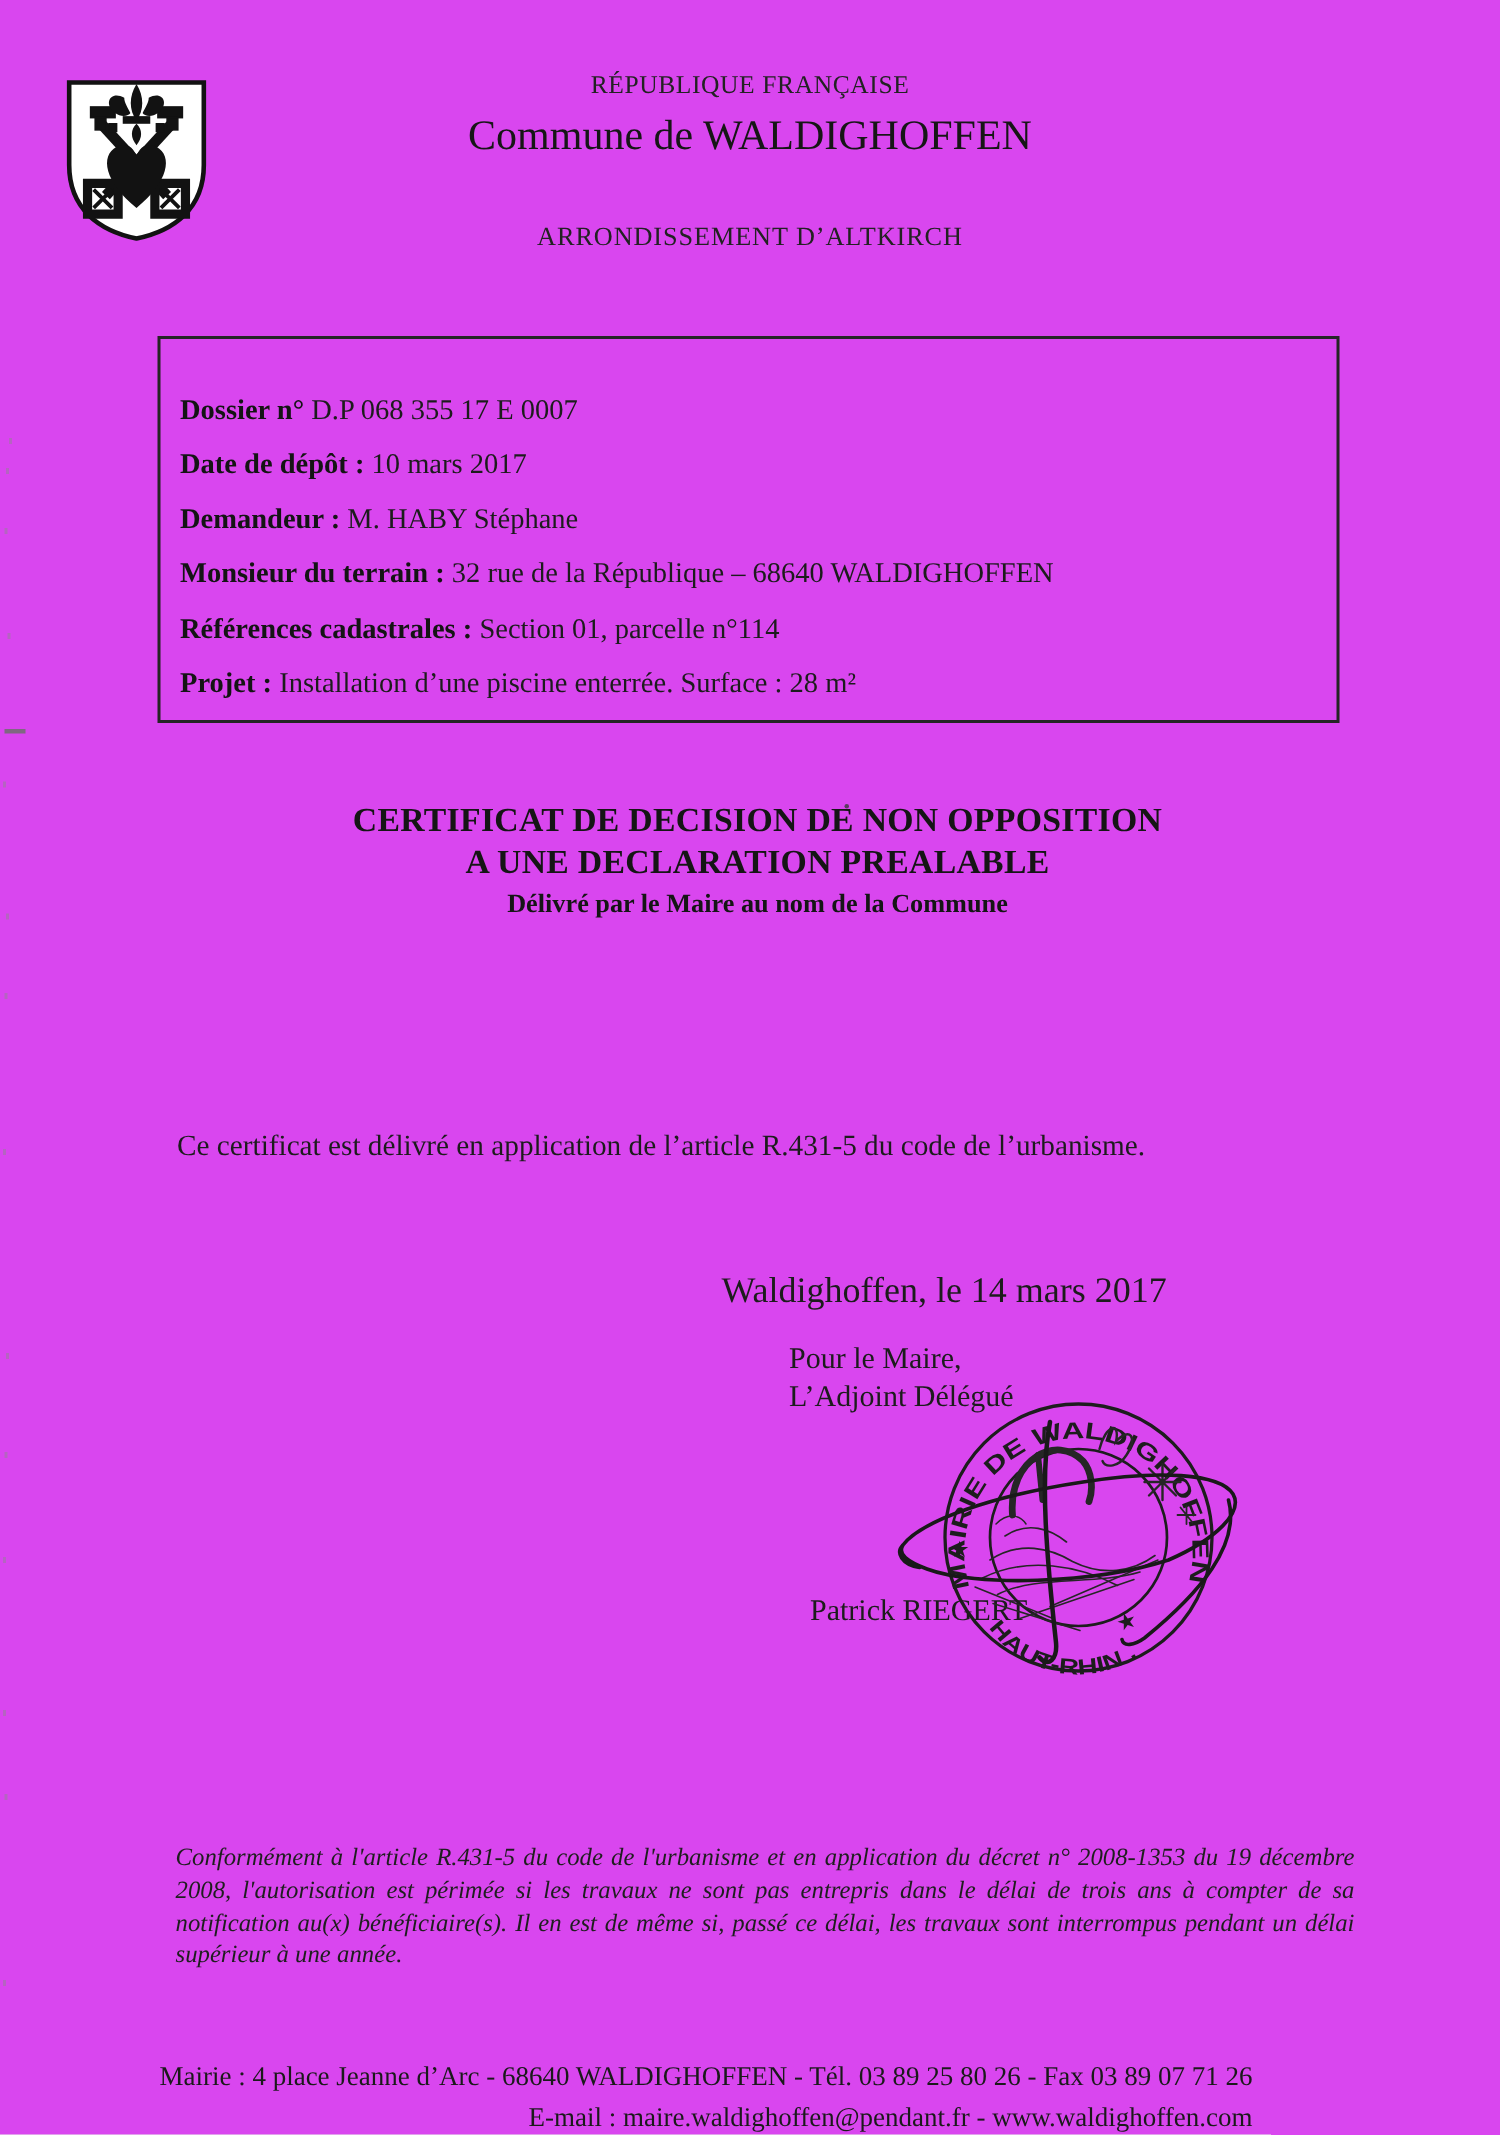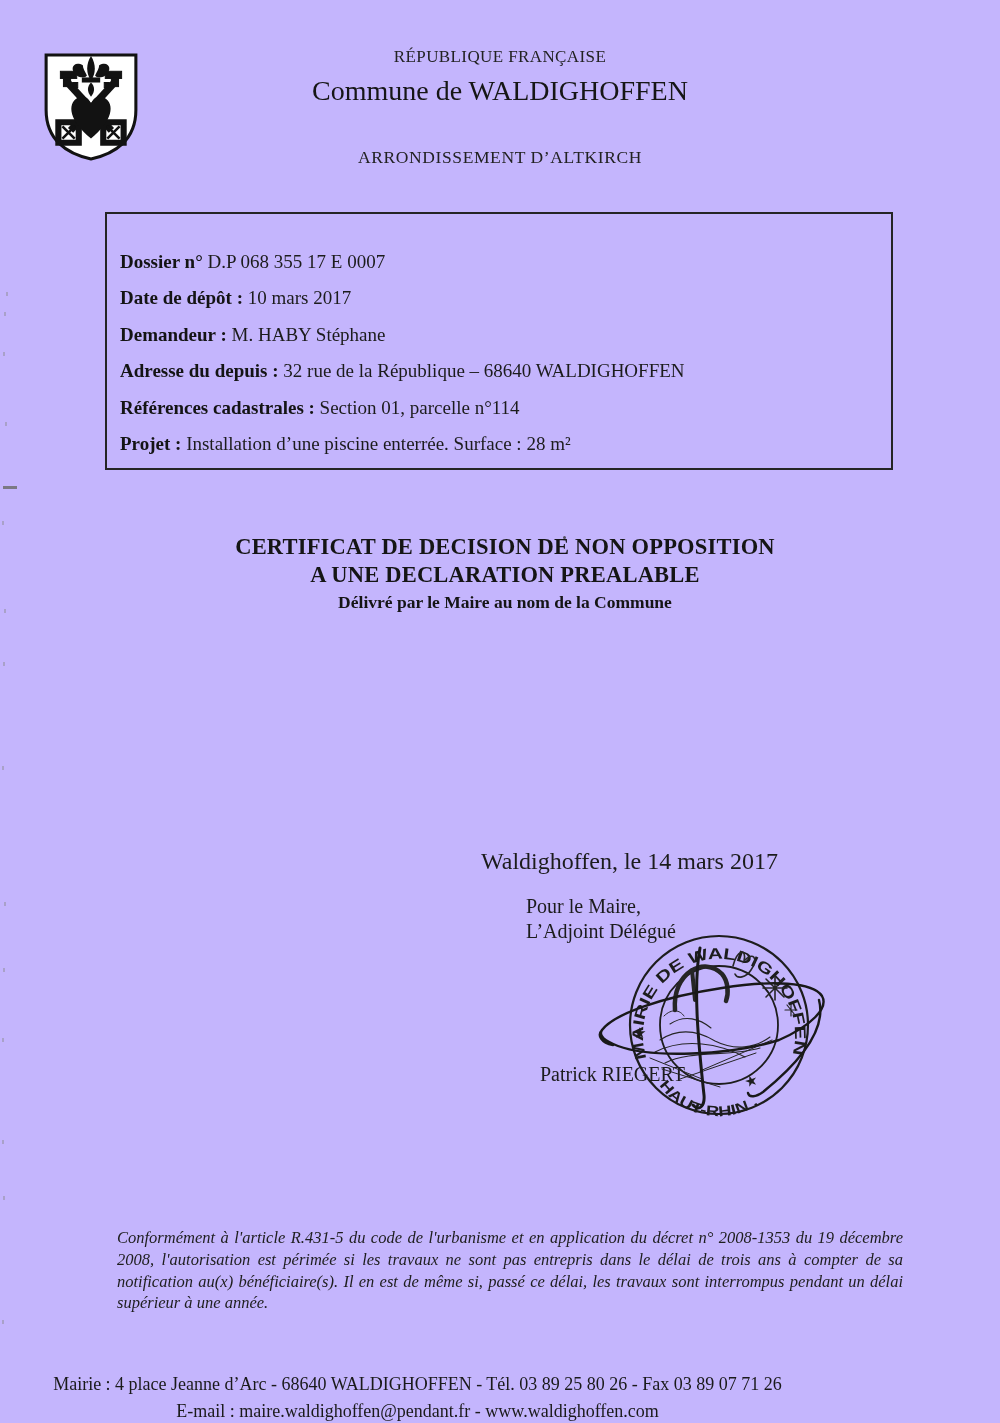--- a/index.html
+++ b/index.html
@@ -1,33 +1,33 @@
 <!DOCTYPE html>
 <html><head>
 <meta charset="utf-8">
 <style>
   * { margin:0; padding:0; box-sizing:border-box; }
   html,body { background:#e9e9e9; }
   .page {
     position:relative; width:1000px; height:1423px; margin:0 auto;
-    background:#c4b5fd; color:#1c1c1c; overflow:hidden;
+    background:#d946ef; color:#1c1c1c; overflow:hidden;
     font-family:"Liberation Serif", serif;
   }
   .abs { position:absolute; }
 
   
   .header-text { left:0; top:44px; width:1000px; text-align:center; }
   .hdr-small { font-size:17px; letter-spacing:.4px; line-height:26px; color:#222; }
   .hdr-commune { font-size:28px; line-height:36px; margin-top:3px; color:#161616; }
   .hdr-arr { font-size:17.5px; letter-spacing:.6px; line-height:24px; color:#222;margin-top:36px; }
   .coat { left:40px; top:50px; width:102px; height:114px; }
 
   
   .dossier-box {
-    left:105px; top:212px; width:788px; height:258px;
+    left:105px; top:224px; width:788px; height:258px;
     border:2px solid #252525; padding:30px 10px 0 13px;
   }
   .dossier-row { font-size:19px; line-height:36.4px; white-space:nowrap; }
   .dossier-row b { font-weight:bold; color:#141414; }
 
   
   .title-block { left:0; top:533px; width:1010px; text-align:center; color:#151515; }
   .title-line { font-size:22.5px; font-weight:bold; line-height:28px; letter-spacing:.2px; }
   .title-sub { font-size:17.5px; font-weight:bold; line-height:25px; margin-top:1px; }
 
@@ -36,21 +36,21 @@
   .body-p2 { left:118px; top:754px; width:800px; font-size:19.5px; }
 
   
   .place-date { left:481px; top:848px; font-size:24px; }
   .sig-block { left:526px; top:894px; font-size:20px; line-height:25px; }
   .signer { left:540px; top:1063px; font-size:20px; }
   .stamp-svg { left:580px; top:915px; width:290px; height:215px; }
 
   
   .legal { left:117px; top:1227px; width:786px; font-size:16.5px; font-style:italic; line-height:21.8px; text-align:justify; color:#1e1e1e; }
-  .footer-block { left:0; top:1371px; width:835px; text-align:center; font-size:18px; line-height:26.5px; color:#1a1a1a; }
+  .footer-block { left:0; top:1371px; width:835px; text-align:right; font-size:18px; line-height:26.5px; color:#1a1a1a; }
 
   
   .artifact { position:absolute; background:#8a8a8a; }
   .speck { width:2px; height:4px; opacity:.45; }
   .dash { left:3px; top:486px; width:14px; height:3px; opacity:.85; background:#6f6f6f; }
   .title-dot { left:563px; top:536px; width:3px; height:3px; opacity:.8; background:#3a3a3a; border-radius:50%; }
 </style>
 </head>
 <body>
 
@@ -87,31 +87,32 @@
   <div class="abs header-text">
     <div class="hdr-small">RÉPUBLIQUE FRANÇAISE</div>
     <div class="hdr-commune">Commune de WALDIGHOFFEN</div>
     <div class="hdr-arr">ARRONDISSEMENT D’ALTKIRCH</div>
   </div>
 
   <div class="abs dossier-box">
     <div class="dossier-row"><b>Dossier n°</b><span> D.P 068 355 17 E 0007</span></div>
     <div class="dossier-row"><b>Date de dépôt :</b><span> 10 mars 2017</span></div>
     <div class="dossier-row"><b>Demandeur :</b><span> M. HABY Stéphane</span></div>
-    <div class="dossier-row"><b>Adresse du depuis :</b><span> 32 rue de la République – 68640 WALDIGHOFFEN</span></div>
+    <div class="dossier-row"><b>Monsieur du terrain :</b><span> 32 rue de la République – 68640 WALDIGHOFFEN</span></div>
     <div class="dossier-row"><b>Références cadastrales :</b><span> Section 01, parcelle n°114</span></div>
     <div class="dossier-row"><b>Projet :</b><span> Installation d’une piscine enterrée. Surface : 28 m²</span></div>
   </div>
 
   <div class="abs title-block">
     <div class="title-line">CERTIFICAT DE DECISION DE NON OPPOSITION</div>
     <div class="title-line">A UNE DECLARATION PREALABLE</div>
     <div class="title-sub">Délivré par le Maire au nom de la Commune</div>
   </div>
 
+  <div class="abs body-p2">Ce certificat est délivré en application de l’article R.431-5 du code de l’urbanisme.</div>
 
   <div class="abs place-date">Waldighoffen, le 14 mars 2017</div>
 
   <div class="abs sig-block">
     <div>Pour le Maire,</div>
     <div>L’Adjoint Délégué</div>
   </div>
   <div class="abs signer">Patrick RIEGERT</div>
 
   <svg class="abs stamp-svg" viewBox="580 915 290 215">

